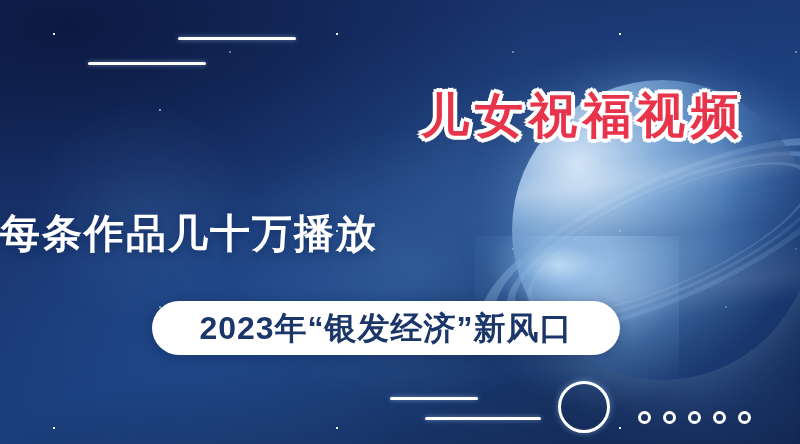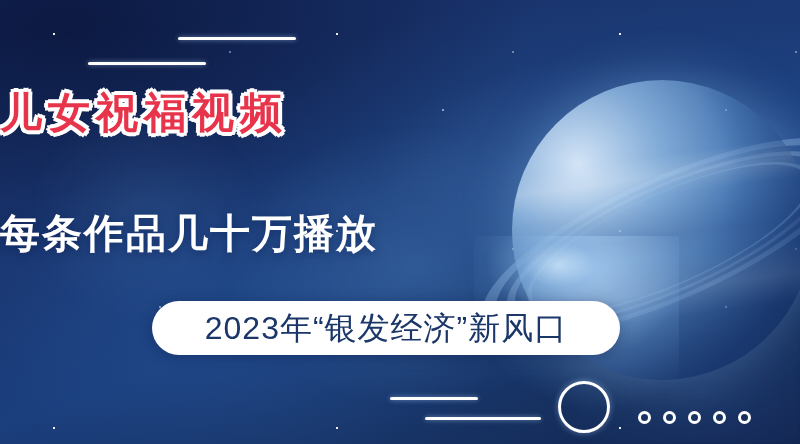--- a/index.html
+++ b/index.html
@@ -180,22 +180,22 @@
     border-radius: 50%;
     box-sizing: border-box;
   }
 
   
   .title {
     position: absolute;
     left: 0;
     top: 92px;
     width: 745px;
-    text-align: left;
-    font-size: 42px;
+    text-align: right;
+    font-size: 48px;
     line-height: 1;
     font-weight: bold;
     letter-spacing: 6px;
     color: #e8344b;
     white-space: nowrap;
     text-shadow:
       3px 0 0 #fff, -3px 0 0 #fff, 0 3px 0 #fff, 0 -3px 0 #fff,
       2.2px 2.2px 0 #fff, -2.2px 2.2px 0 #fff, 2.2px -2.2px 0 #fff, -2.2px -2.2px 0 #fff,
       4px 0 0 #fff, -4px 0 0 #fff, 0 4px 0 #fff, 0 -4px 0 #fff,
       3px 3px 0 #fff, -3px 3px 0 #fff, 3px -3px 0 #fff, -3px -3px 0 #fff;
@@ -224,21 +224,21 @@
     background: #ffffff;
     border-radius: 27px;
     display: flex;
     align-items: center;
     justify-content: center;
     box-shadow: 0 2px 14px rgba(8,24,62,0.35);
   }
   .pill-text {
     font-size: 32px;
     line-height: 1;
-    font-weight: normal;
+    font-weight: bold;
     letter-spacing: 1px;
     color: #1b3668;
     white-space: nowrap;
   }
 </style>
 </head>
 <body>
 
 <div class="poster">
 

